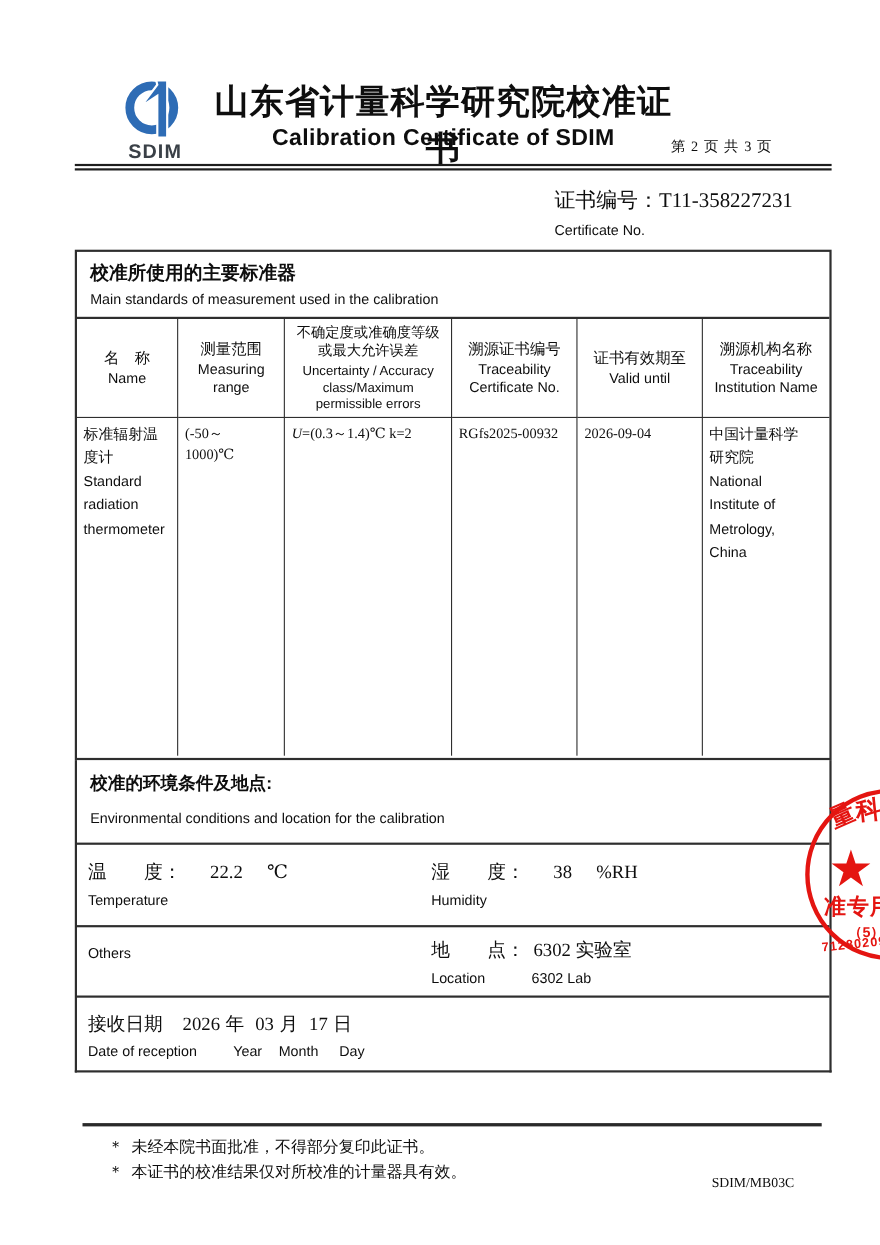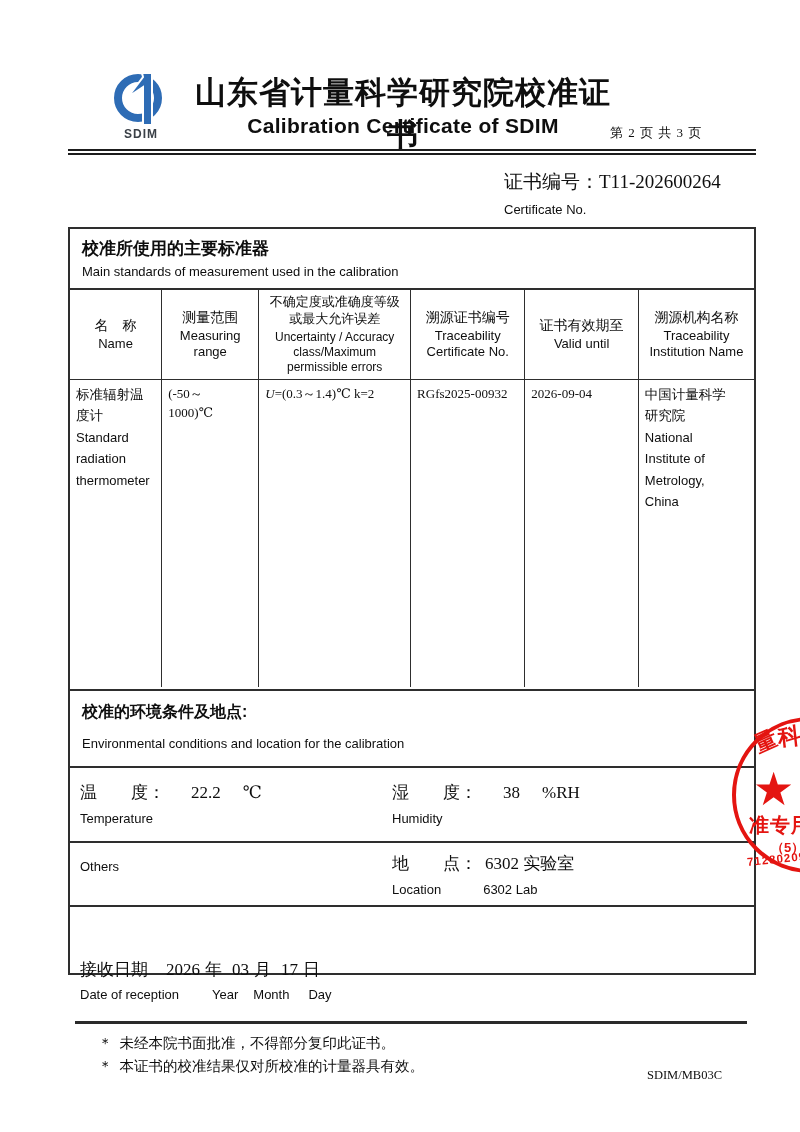--- a/index.html
+++ b/index.html
@@ -6,21 +6,21 @@
   body {
     width:800px; height:1132px; position:relative; overflow:hidden;
     background:#ffffff; color:#0e0e0e;
     font-family:"Liberation Serif","DejaVu Serif",serif;
   }
   .abs { position:absolute; }
 
   
   .logo { left:106px; top:72px; width:70px; text-align:center; }
   .logo-text { font-family:"Liberation Sans","DejaVu Sans",sans-serif;
-    font-size:12px; font-weight:900; letter-spacing:1px; color:#3a4047; margin-top:-3px; }
+    font-size:18px; font-weight:900; letter-spacing:1px; color:#3a4047; margin-top:-3px; }
   .title-cn { left:188px; top:72px; width:430px; text-align:center;
     font-size:31px; font-weight:700; letter-spacing:1px; }
   .title-en { left:188px; top:114px; width:430px; text-align:center;
     font-family:"Liberation Sans","DejaVu Sans",sans-serif;
     font-size:21px; font-weight:700; letter-spacing:.3px; }
   .page-info { left:610px; top:124px; font-size:13px; letter-spacing:1px; }
   .rule-double { left:68px; top:149px; width:688px; height:2px;
     border-top:2px solid #1d1d1d; border-bottom:2px solid #1d1d1d; }
   .cert-block { left:504px; top:169px; }
   .cert-line { font-size:19px; }
@@ -63,21 +63,21 @@
   .row-temp { height:75px; }
   .row-others { height:64px; }
   .row-others .env-cell-left, .row-others .env-cell-right { padding-top:9px; }
   .env-line { font-size:17px; white-space:nowrap; }
   .env-label { font-family:"Liberation Sans","DejaVu Sans",sans-serif; }
   .env-value { font-family:"Liberation Serif","DejaVu Serif",serif; margin-left:26px; }
   .env-unit { margin-left:22px; }
   .env-value-tight { margin-left:8px; }
   .env-sub { font-family:"Liberation Sans","DejaVu Sans",sans-serif; font-size:13px; margin-top:7px; }
   .env-sub .sub-val { margin-left:42px;margin-top:23px; }
-  .row-date { height:68px; padding:12px 0 0 10px; box-sizing:border-box;margin-top:39px; }
+  .row-date { height:68px; padding:12px 0 0 10px; box-sizing:border-box; }
   .date-line { font-size:17px; }
   .date-label { font-family:"Liberation Sans","DejaVu Sans",sans-serif; }
   .date-val { margin-left:18px; }
   .date-val2 { margin-left:10px; }
   .date-unit { margin-left:5px; }
   .date-sub { font-family:"Liberation Sans","DejaVu Sans",sans-serif; font-size:13px; margin-top:6px; }
   .date-sub .s1 { margin-left:33px; } .date-sub .s2 { margin-left:15px; } .date-sub .s3 { margin-left:19px; }
 
   
   .foot-rule { left:75px; top:1021px; width:672px; border-top:3px solid #2a2a2a; }
@@ -108,21 +108,21 @@
   <div class="logo-text">SDIM</div>
 </div>
 
 <div class="abs title-cn">山东省计量科学研究院校准证书</div>
 <div class="abs title-en">Calibration Certificate of SDIM</div>
 <div class="abs page-info">第 2 页 共 3 页</div>
 <div class="abs rule-double"></div>
 
 <div class="abs cert-block">
   <div class="cert-line">
-    <span class="cert-label">证书编号：</span><span class="cert-value">T11-202600264</span>
+    <span class="cert-label">证书编号：</span><span class="cert-value">T11-358227231</span>
   </div>
   <div class="cert-en">Certificate No.</div>
 </div>
 
 <div class="abs std-table">
   <div class="std-caption">
     <div class="cap-cn">校准所使用的主要标准器</div>
     <div class="cap-en">Main standards of measurement used in the calibration</div>
   </div>
   <table class="std">

